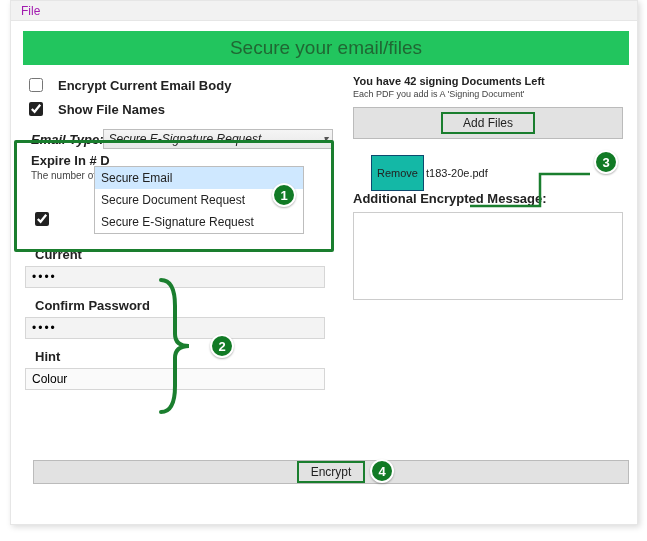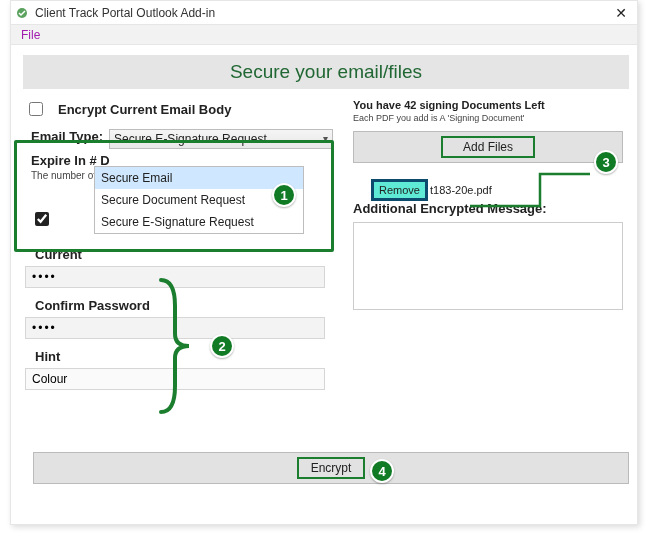--- a/index.html
+++ b/index.html
@@ -49,21 +49,21 @@
     display: flex;
     align-items: center;
     padding: 0 6px;
     font-size: 12px;
     color: #a21caf;
     border-bottom: 1px solid #e6e6e6;
   }
   .menubar .menu-item { padding: 0 4px; cursor: pointer; }
   .banner {
     margin: 10px 8px 10px 12px;
-    background: #e5e5e5;
+    background: #22c55e;
     height: 34px;
     display: flex;
     align-items: center;
     justify-content: center;
     color: #206733;
     font-size: 19px;
   }
   .content {
     display: flex;
     padding: 0 14px;
@@ -85,25 +85,25 @@
   }
   .outline-box {
     border: 3px solid #1a7e2e;
     border-radius: 2px;
     position: absolute;
     pointer-events: none;
   }
   #outline1 { left: 14px; top: 140px; width: 320px; height: 112px; }
   .field-row {
     display: flex;
-    align-items: flex-start;
-    gap: 6px;
+    align-items: center;
     margin: 6px 0 2px 6px;
     font-size: 13px;
     font-weight: 600;
+    font-style: italic;
   }
   .select-box {
     flex: 1;
     height: 20px;
     border: 1px solid #bdbdbd;
     background: linear-gradient(#f5f5f5,#e8e8e8);
     display: flex;
     align-items: center;
     padding: 0 4px;
     font-size: 12px;
@@ -195,82 +195,76 @@
   .add-files-label {
     border: 2px solid #1a7e2e;
     padding: 2px 20px;
   }
   .file-row {
     display: flex; align-items: center; gap: 2px;
     margin-top: 16px; margin-left: 18px;
     font-size: 11px;
   }
   .remove-btn {
-    border: 3px solid #0c4a6e; background: #5eead4;
-    padding: 2px 5px; font-size: 11px; cursor: pointer;
+    border: 1px solid #0c4a6e; background: #14b8a6;
+    padding: 11px 5px; font-size: 11px; cursor: pointer;
   }
   .file-name { }
   .connector-svg {
     position: absolute; pointer-events: none;
   }
   .addl-label {
     font-size: 13px; font-weight: 600;
   }
   .addl-box {
     width: 270px; height: 88px;
     border: 1px solid #ccc;
     background: #fff;
     margin-top: 6px;
     resize: none;
     font-family: inherit;
     font-size: 12px;
   }
   .encrypt-bar {
     position: absolute;
     left: 22px; bottom: 40px;
-    width: 596px; height: 32px;
+    width: 596px; height: 24px;
     border: 1px solid #bbb;
     background: #e2e2e2;
     display: flex; align-items: center; justify-content: center;
     cursor: pointer;
   }
   .encrypt-label {
     border: 2px solid #1a7e2e;
     padding: 2px 12px;
     font-size: 12px;
   }
 </style>
 </head>
 <body>
 
 <div class="shadow-frame">
 
-  <div class="titlebar">
-    <span class="app-icon">
-      <svg viewBox="0 0 14 14">
-          <circle cx="7" cy="7" r="5" fill="#5aa25e"></circle>
-          <path d="M4 7 l2 2 l4 -4" stroke="#fff" stroke-width="1.5" fill="none"></path>
-        </svg>
-    </span>
-    <span class="title">Client Track Portal Outlook Add-in</span>
-    <span class="close">✕</span>
-  </div>
 
   <div class="menubar">
     <span class="menu-item">File</span>
   </div>
 
   <div class="banner">Secure your email/files</div>
 
   <div class="content">
     <div class="left-col">
 
       <label class="chk-row">
         <input type="checkbox" id="chk1" style="">
         <span>Encrypt Current Email Body</span>
+      </label>
+      <label class="chk-row">
+        <input type="checkbox" id="chk2" checked="" style="">
+        <span>Show File Names</span>
       </label>
 
       <div class="field-row" style="margin-top:10px;">
         <span>Email Type:</span>
         <div class="select-box">
           <span>Secure E-Signature Request</span>
           <span class="chev">▾</span>
         </div>
       </div>
 

